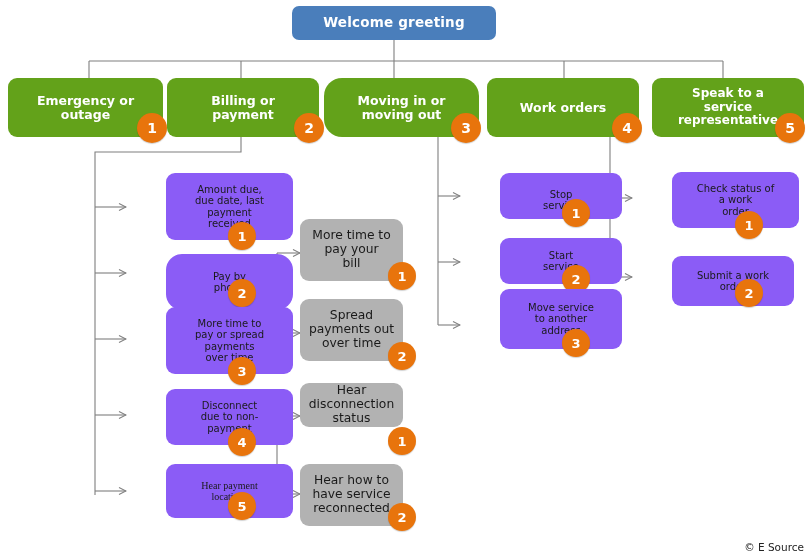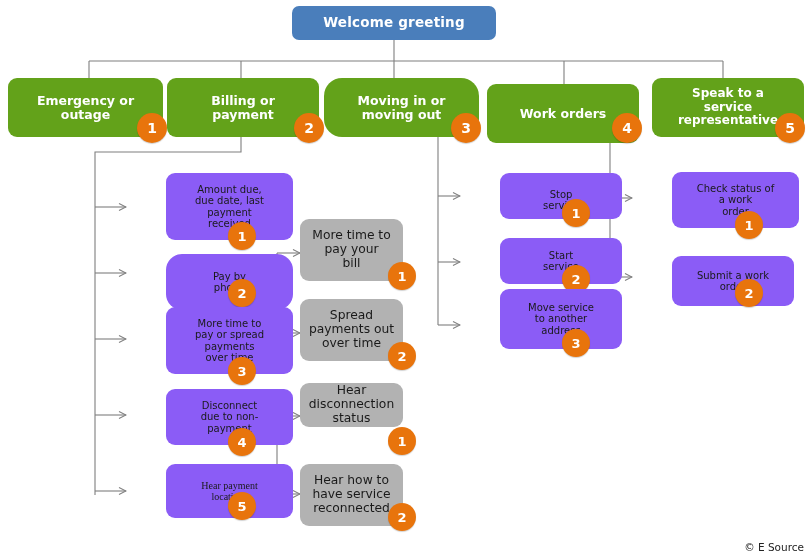--- a/index.html
+++ b/index.html
@@ -167,21 +167,21 @@
   </div>
 
   <div class="node cat" style="left:324px; top:78px; width:155px; height:59px;border-radius:18px;">
     <span class="label">Moving in or
 moving out</span>
   </div>
   <div class="badge" style="left:451px; top:113px;">
     <span>3</span>
   </div>
 
-  <div class="node cat" style="left:487px; top:84px; width:152px; height:59px;">
+  <div class="node cat" style="left:487px; top:78px; width:152px; height:59px;">
     <span class="label">Work orders</span>
   </div>
   <div class="badge" style="left:612px; top:113px;">
     <span>4</span>
   </div>
 
   <div class="node cat" style="left:652px; top:78px; width:152px; height:59px; font-size:12px;">
     <span class="label">Speak to a
 service
 representative</span>

